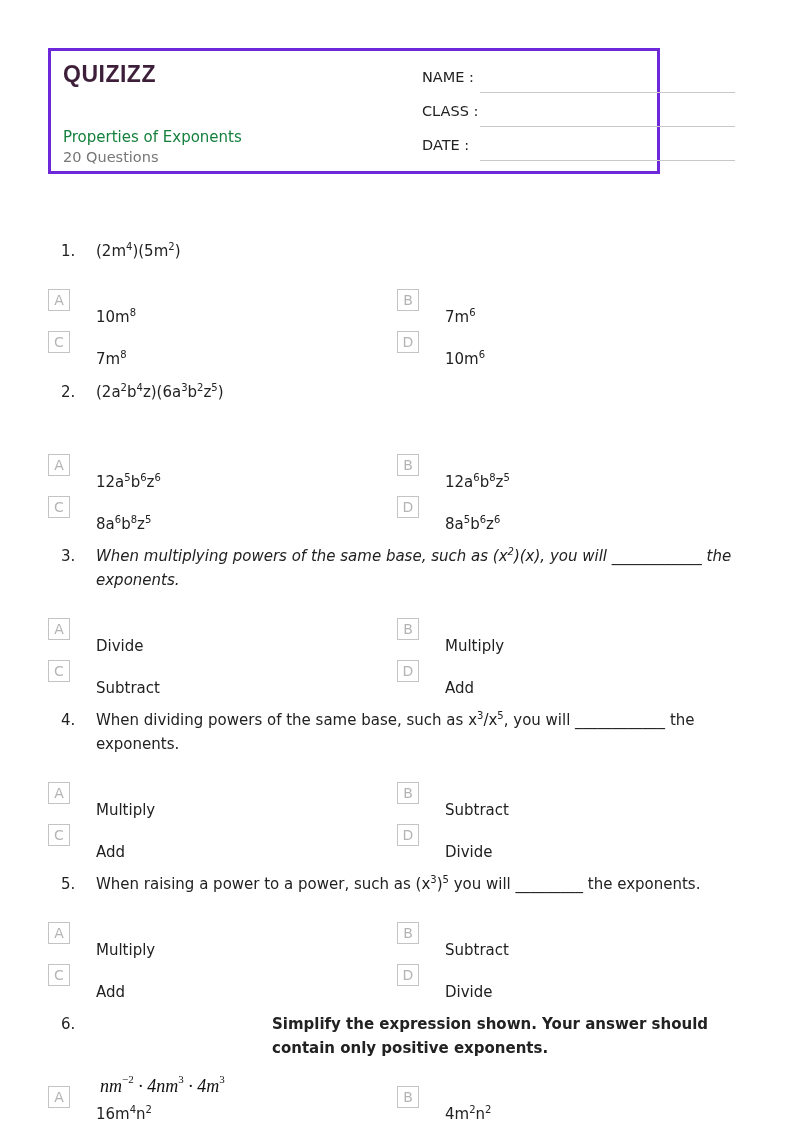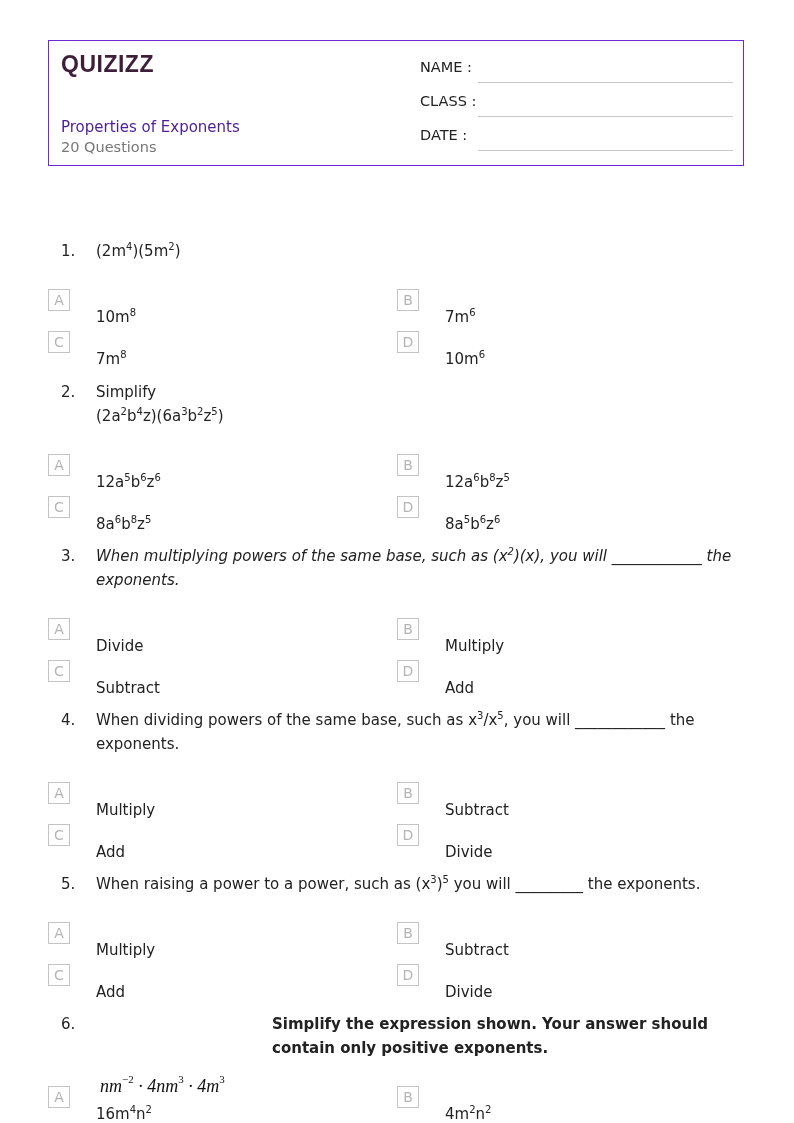--- a/index.html
+++ b/index.html
@@ -1,22 +1,22 @@
 <!DOCTYPE html>
 <html><head>
 <meta charset="utf-8">
 <style>
   html, body { margin: 0; padding: 0; background: #ffffff; }
   body { width: 794px; height: 1123px; position: relative; overflow: hidden;
          font-family: "DejaVu Sans", "Liberation Sans", sans-serif; color: #222; }
-  .header { position: absolute; left: 48px; top: 40px; width: 696px; height: 126px;
-            border: 1px solid #6d28d9; box-sizing: border-box; }
+  .header { position: absolute; left: 48px; top: 48px; width: 612px; height: 126px;
+            border: 3px solid #6d28d9; box-sizing: border-box; }
   .logo { position: absolute; left: 12px; top: 10px; font-family: "Liberation Sans", sans-serif;
           font-weight: bold; font-size: 23px; letter-spacing: 0.5px; color: #3d1f3a; }
-  .title { position: absolute; left: 12px; top: 77px; font-size: 15px; color: #4c1d95; }
+  .title { position: absolute; left: 12px; top: 77px; font-size: 15px; color: #15803d; }
   .subtitle { position: absolute; left: 12px; top: 98px; font-size: 14.5px; color: #777; text-align: center; }
   .field { position: absolute; left: 371px; font-size: 14.5px; color: #222; width: 313px; height: 24px; }
   .field .lbl { position: absolute; left: 0; top: 0; }
   .field .line { position: absolute; left: 58px; right: 0; bottom: 0; border-bottom: 1px solid #c8c8c8; }
 
   .q { position: absolute; left: 0; width: 794px; }
   .qnum { position: absolute; left: 61px; font-size: 15px; color: #222; }
   .qtext { position: absolute; left: 96px; width: 640px; font-size: 15px; line-height: 24px; color: #222; }
   .opt { position: absolute; height: 24px; }
   .opt .box { position: absolute; left: 0; top: 0; width: 22px; height: 22px; border: 1px solid #c4c4c4;
@@ -66,21 +66,20 @@
   </div>
   <div class="opt" style="left:397px;top:331px;">
     <span class="box">D</span>
     <span class="txt">10m<sup>6</sup></span>
   </div>
 </div>
 
 <div class="q">
   <span class="qnum" style="top:383px;">2.</span>
   <div class="qtext" style="top:380px;">
-    <div>Simplify</div>
     <div>(2a<sup>2</sup>b<sup>4</sup>z)(6a<sup>3</sup>b<sup>2</sup>z<sup>5</sup>)</div>
   </div>
   <div class="opt" style="left:48px;top:454px;">
     <span class="box">A</span>
     <span class="txt">12a<sup>5</sup>b<sup>6</sup>z<sup>6</sup></span>
   </div>
   <div class="opt" style="left:397px;top:454px;">
     <span class="box">B</span>
     <span class="txt">12a<sup>6</sup>b<sup>8</sup>z<sup>5</sup></span>
   </div>

